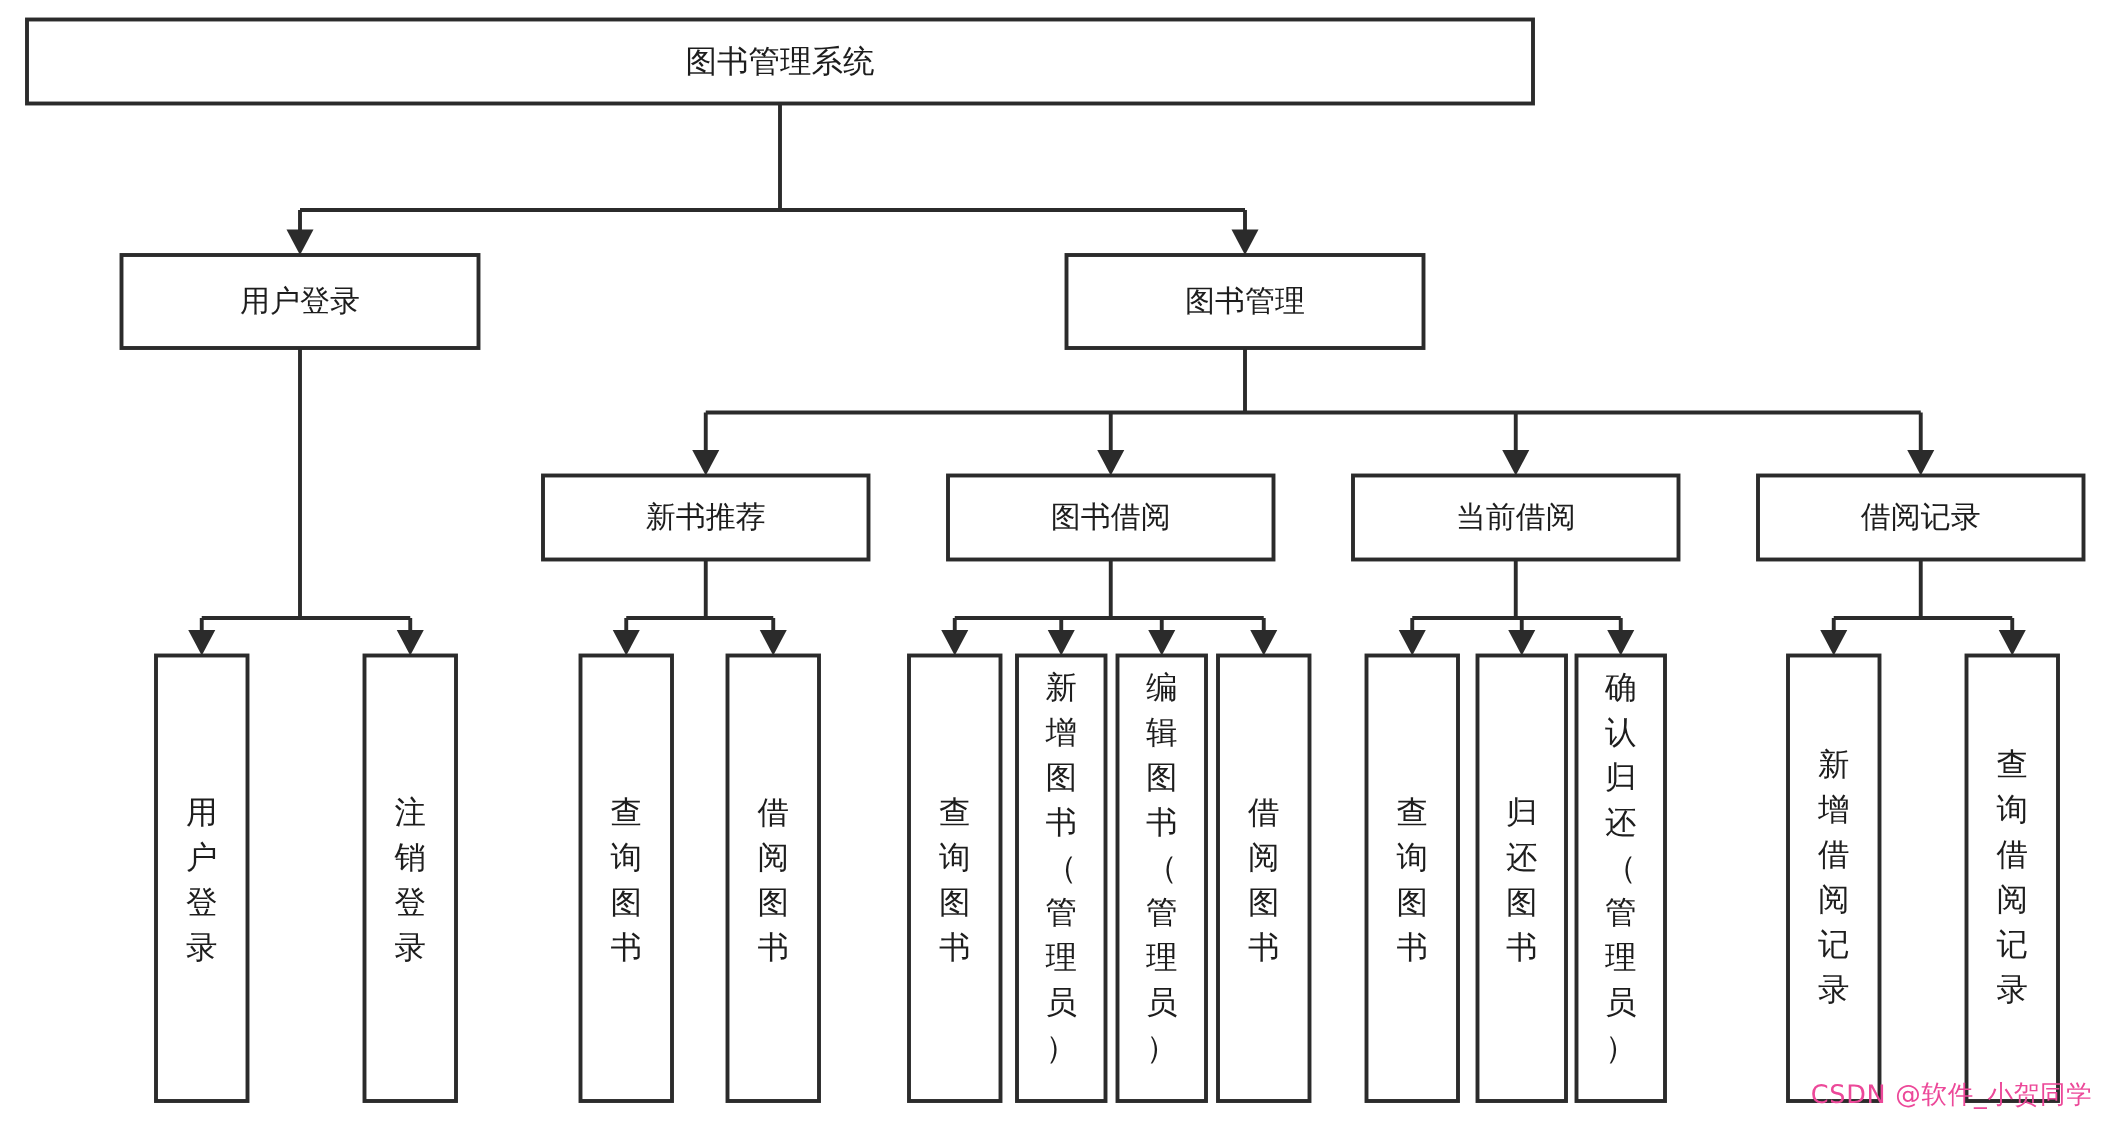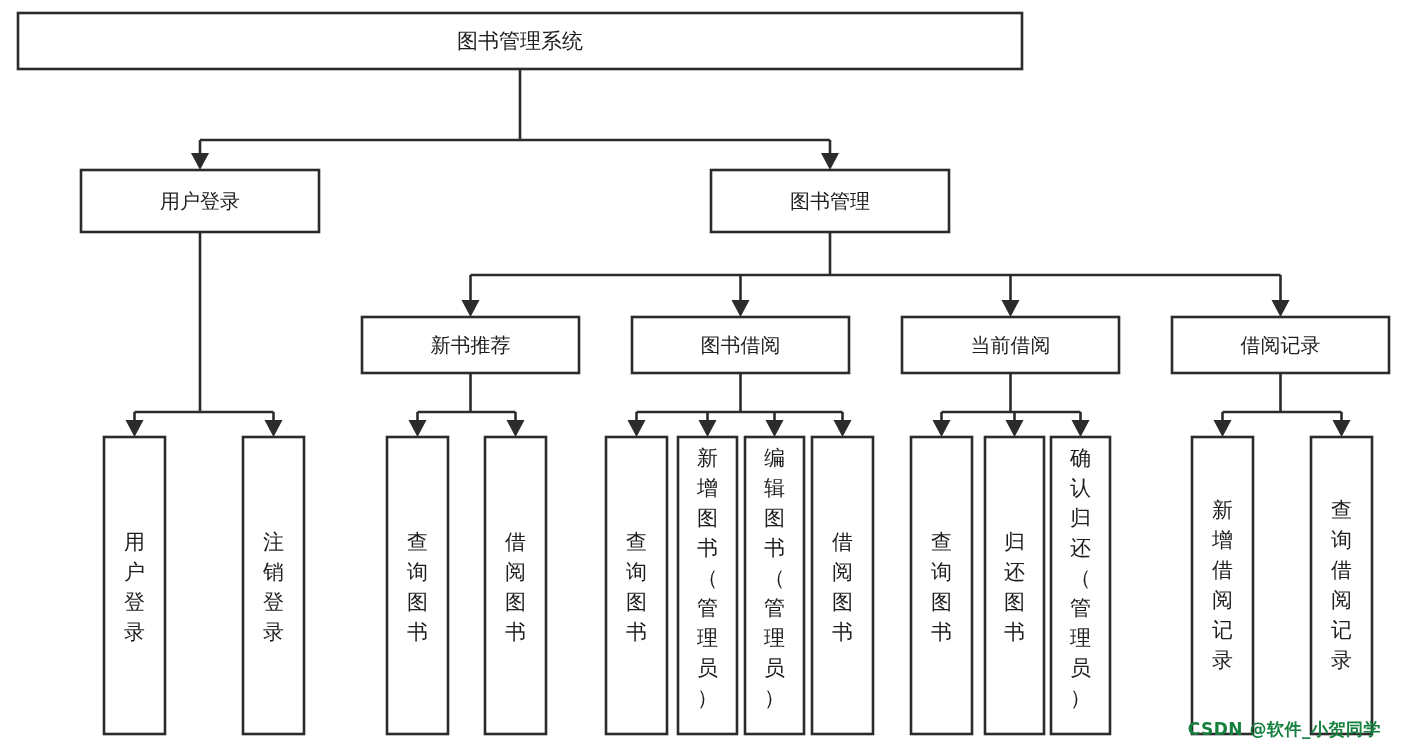--- a/index.html
+++ b/index.html
@@ -42,28 +42,27 @@
     text-anchor: middle;
   }
   .connector {
     stroke: #2b2b2b;
     stroke-width: 2.6;
     fill: none;
   }
   .arrow-head { fill: #2b2b2b; }
   .watermark {
     position: absolute;
-    right: 24px;
+    right: 10px;
     bottom: 6px;
     font-family: "DejaVu Sans", "Liberation Sans", sans-serif;
     font-size: 17px;
-    color: #15803d;
+    color: #ec4899;
     white-space: nowrap;
     letter-spacing: 0.5px;
-    font-weight: bold;
   }
 </style>
 </head>
 <body>
 
 <div id="diagram-root">
   <svg id="diagram-svg" width="1405" height="747" viewBox="0 0 1405 747">
     <g id="connectors-layer">
         <line x1="520" y1="69" x2="520" y2="140" class="connector"></line>
         <line x1="200" y1="140" x2="830" y2="140" class="connector"></line>

